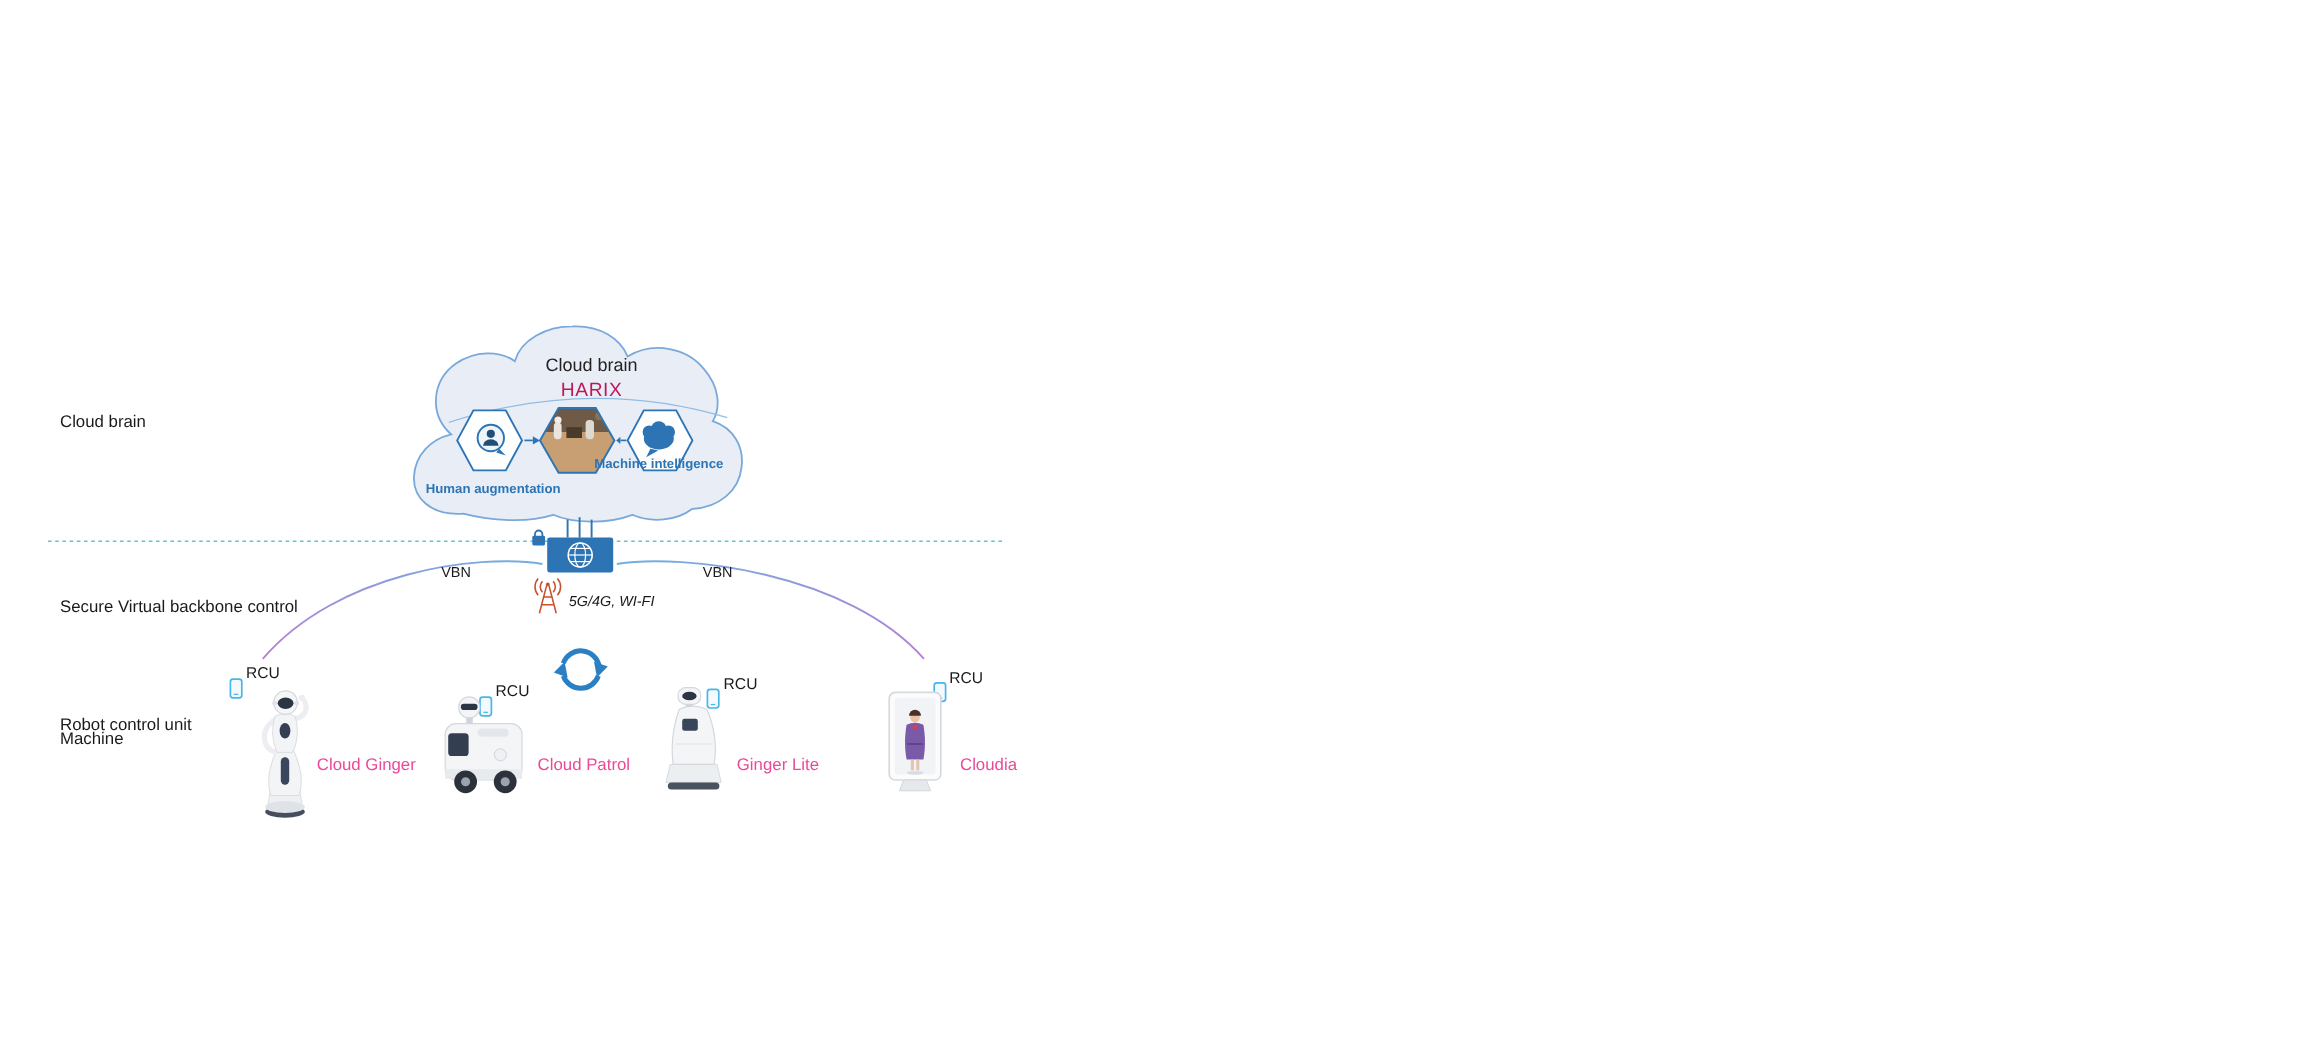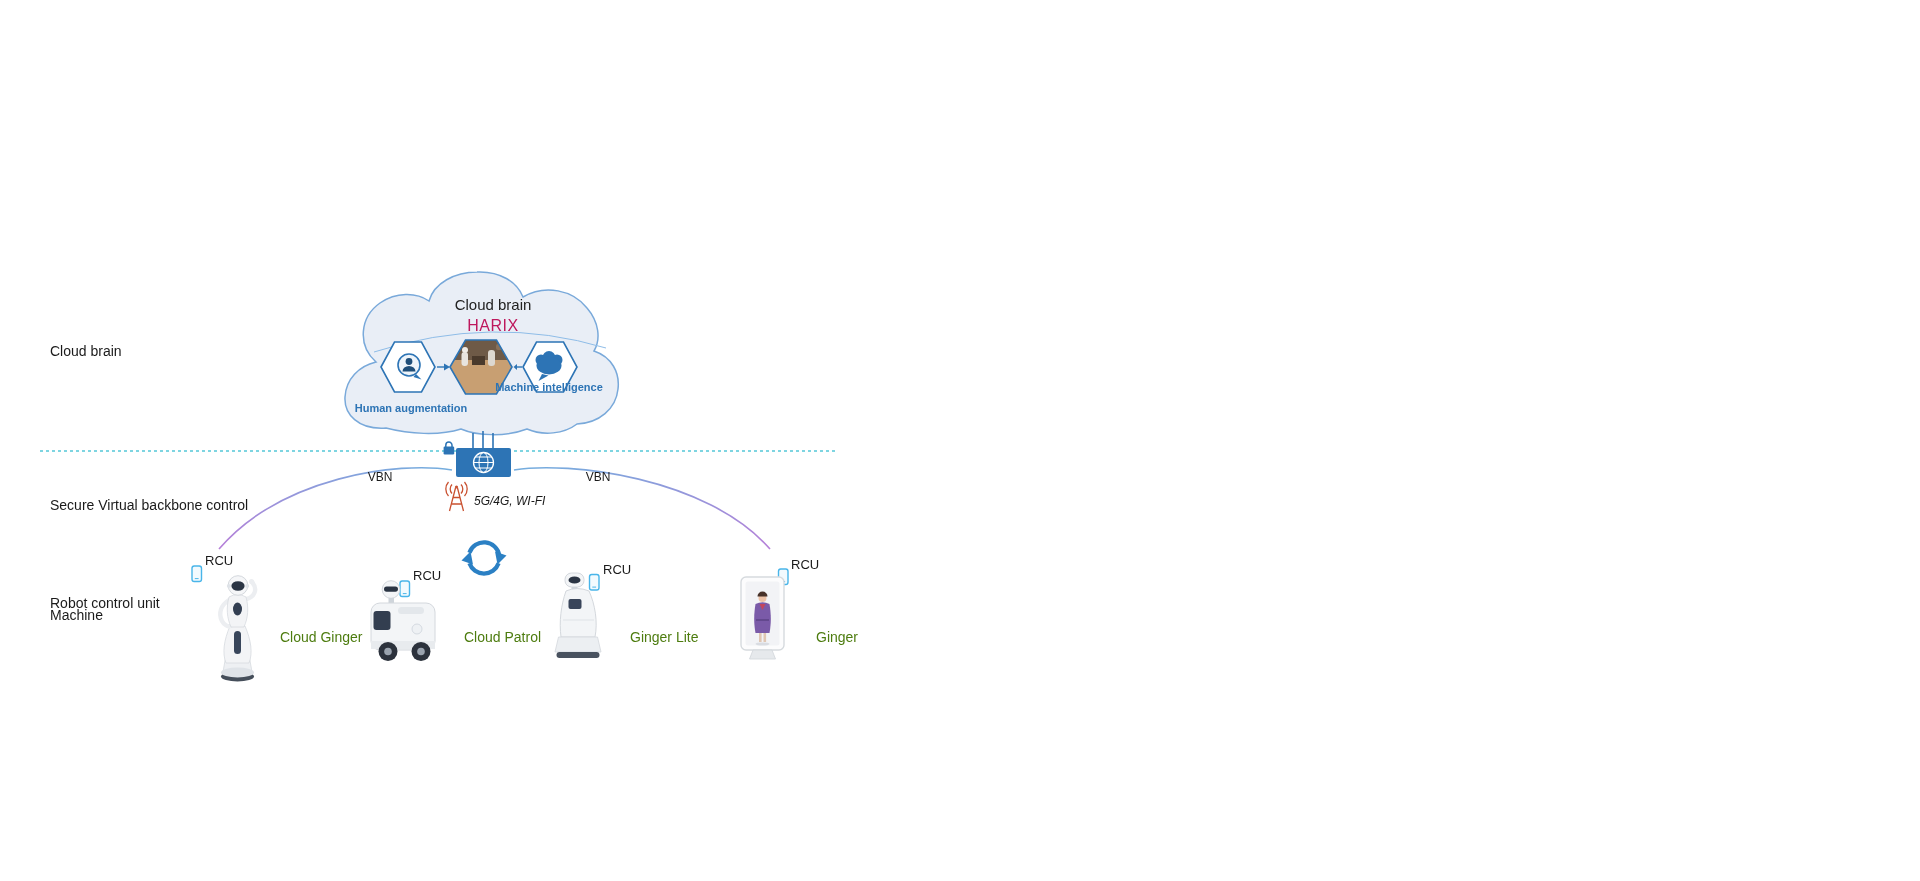--- a/index.html
+++ b/index.html
@@ -18,21 +18,21 @@
     white-space:nowrap;
     font-size:14px;
     line-height:1.2;
   }
   .centered { transform:translateX(-50%); }
   .cloud-title { font-size:15px; color:#222; }
   .cloud-sub { font-size:16px; color:#be185d; letter-spacing:0.5px; }
   .hex-label { font-size:11px; font-weight:600; color:#2d74b5; }
   .net-label { font-size:12px; color:#1a1a1a; }
   .rcu-label { font-size:13px; color:#1a1a1a; }
-  .robot-name { font-size:14px; color:#4d7c0f;margin-left:16px; }
+  .robot-name { font-size:14px; color:#ec4899; }
 </style>
 </head>
 <body>
 
 <div class="canvas">
 
   <svg class="diagram-svg" width="1920" height="881" viewBox="0 0 1920 881">
     <defs>
       <linearGradient id="gradCurveL" x1="1" y1="0" x2="0" y2="1">
         <stop offset="0" stop-color="#74aede"></stop>
@@ -244,15 +244,15 @@
   <div class="label net-label" style="left:474px; top:494px;font-style:italic;">5G/4G, WI-FI</div>
 
   <div class="label rcu-label" style="left:205px; top:553px;">RCU</div>
   <div class="label rcu-label" style="left:413px; top:568px;">RCU</div>
   <div class="label rcu-label" style="left:603px; top:562px;">RCU</div>
   <div class="label rcu-label" style="left:791px; top:557px;">RCU</div>
 
   <div class="label robot-name" style="left:264px; top:629px;">Cloud Ginger</div>
   <div class="label robot-name" style="left:448px; top:629px;">Cloud Patrol</div>
   <div class="label robot-name" style="left:614px; top:629px;">Ginger Lite</div>
-  <div class="label robot-name" style="left:800px; top:629px;">Ginger</div>
+  <div class="label robot-name" style="left:800px; top:629px;">Cloudia</div>
 
 </div>
 
 </body></html>

